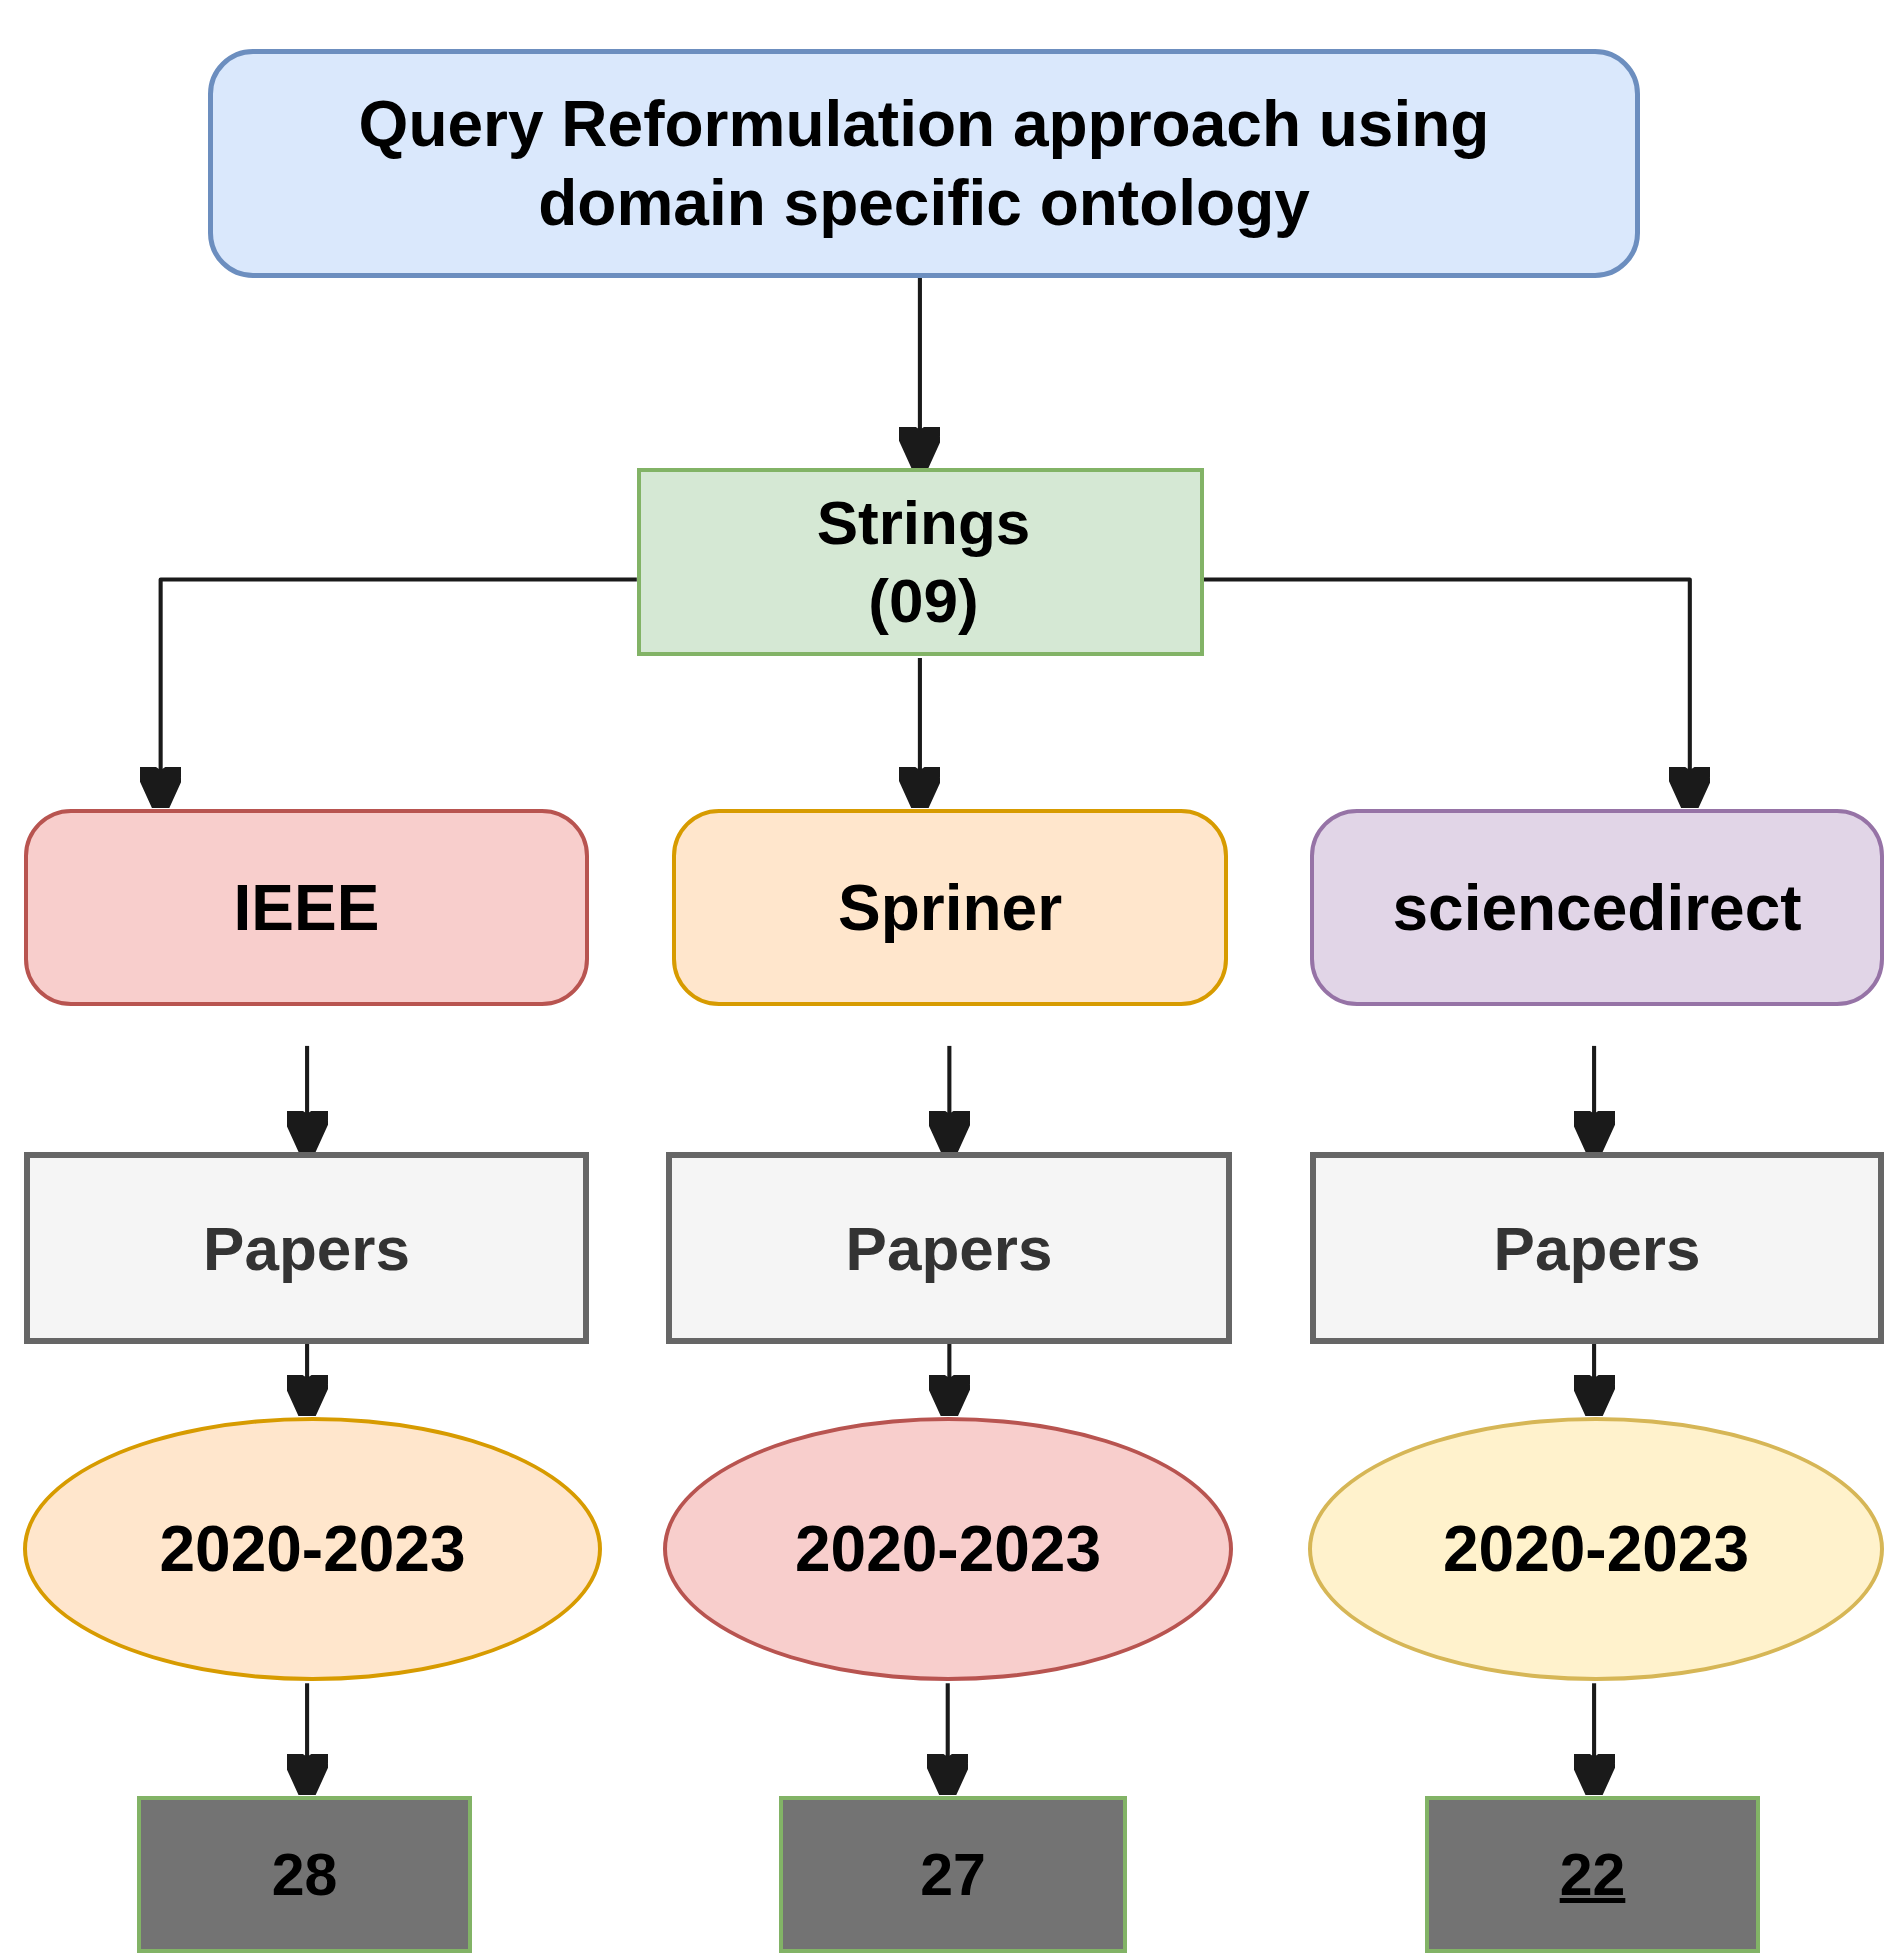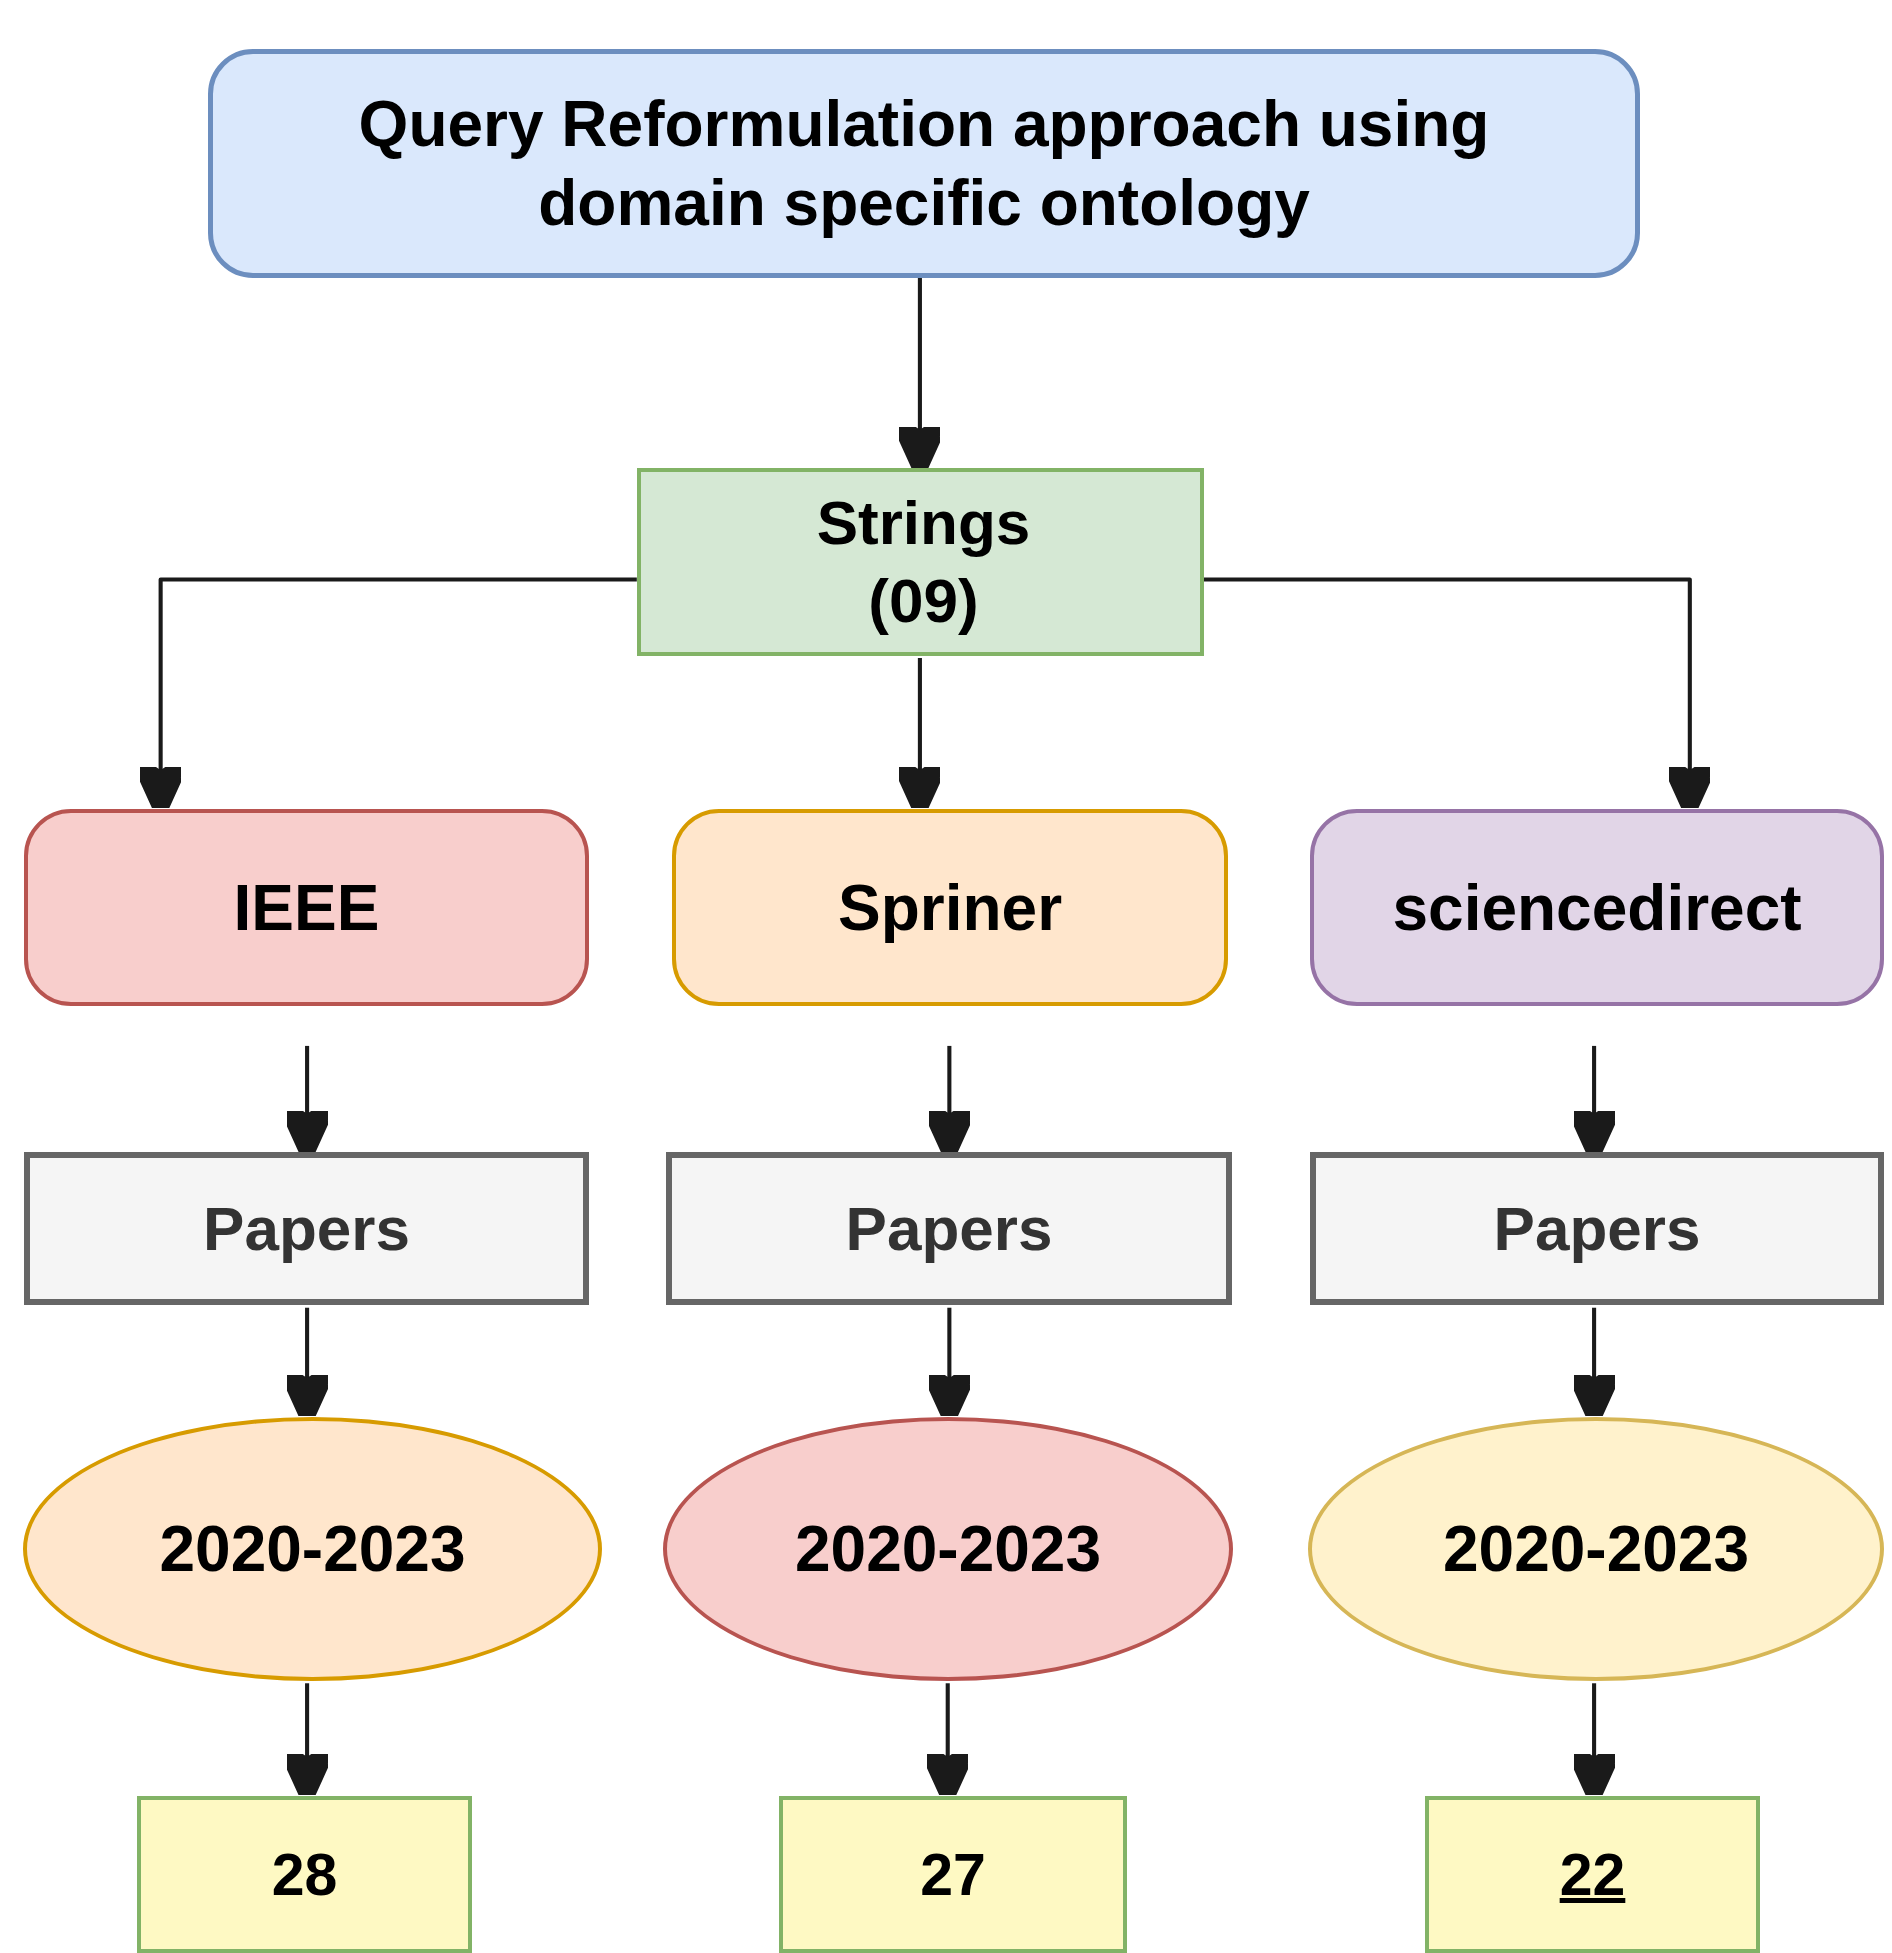--- a/index.html
+++ b/index.html
@@ -59,40 +59,40 @@
   }
   .src-node {
     top: 794px; height: 197px;
     border-radius: 47px;
     font-size: 64px;
   }
   .src-ieee { left: 24px; width: 565px; background: #f8cecc; border: 4.9px solid #b85450; }
   .src-spriner { left: 672px; width: 556px; background: #ffe6cc; border: 4.9px solid #d79b00; }
   .src-sciencedirect { left: 1310px; width: 574px; background: #e1d5e7; border: 4.9px solid #9673a6; }
   .papers-node {
-    top: 1137px; height: 153px;
+    top: 1137px; height: 192px;
     background: #f5f5f5;
     border: 6.5px solid #666666;
     color: #333333;
     font-size: 62px;
   }
   .papers-1 { left: 24px; width: 565px; }
   .papers-2 { left: 666px; width: 566px; }
   .papers-3 { left: 1310px; width: 574px; }
   .years-ellipse {
     top: 1402px; height: 264px;
     border-radius: 50%;
     font-size: 64px;
   }
   .years-1 { left: 23px; width: 579px; background: #ffe6cc; border: 4.9px solid #d79b00; }
   .years-2 { left: 663px; width: 570px; background: #f8cecc; border: 4.9px solid #b85450; }
   .years-3 { left: 1308px; width: 576px; background: #fff2cc; border: 4.9px solid #d6b656; }
   .count-node {
     top: 1781px; height: 157px;
-    background: #fef9c3;
+    background: #737373;
     border: 4.9px solid #82b366;
     font-size: 59px;
   }
   .count-1 { left: 137px; width: 335px; }
   .count-2 { left: 779px; width: 348px; }
   .count-3 { left: 1425px; width: 335px; text-decoration: underline; }
 </style>
 </head>
 <body>
 

